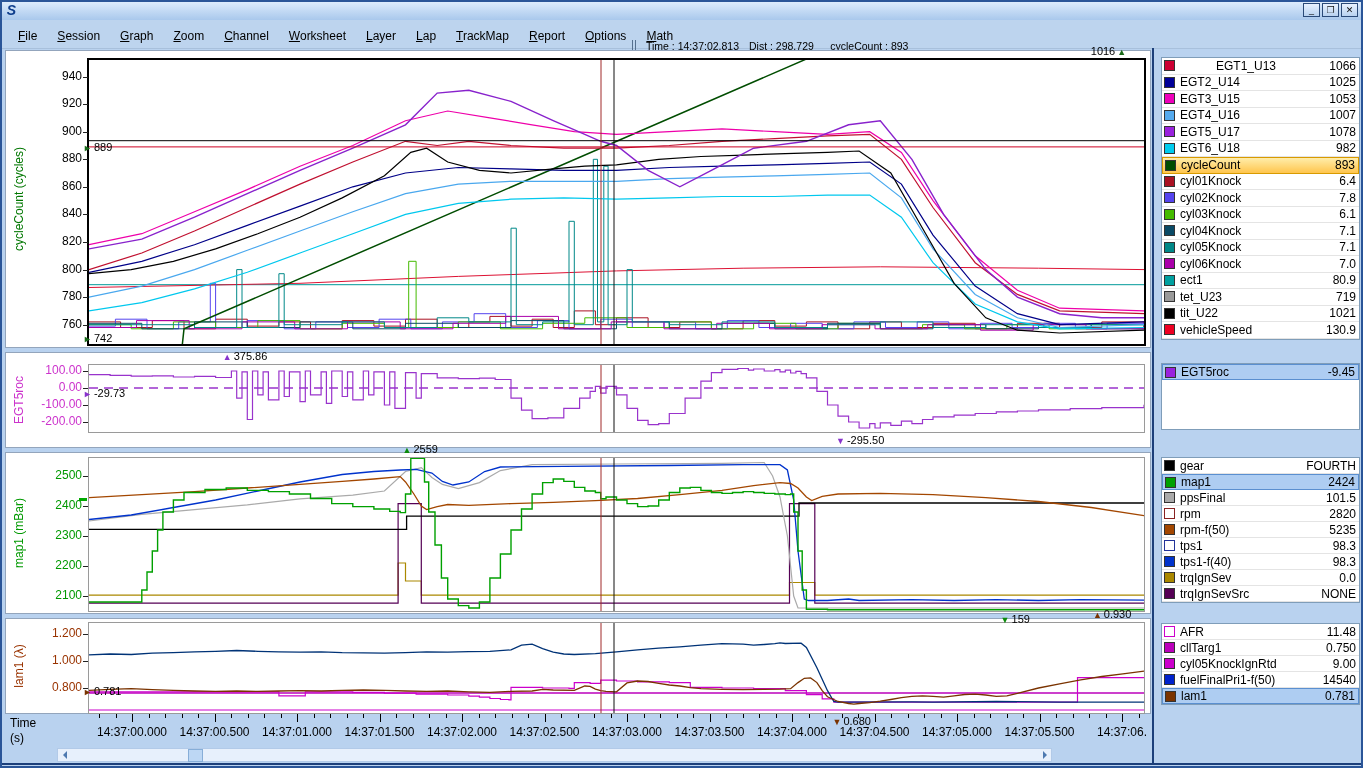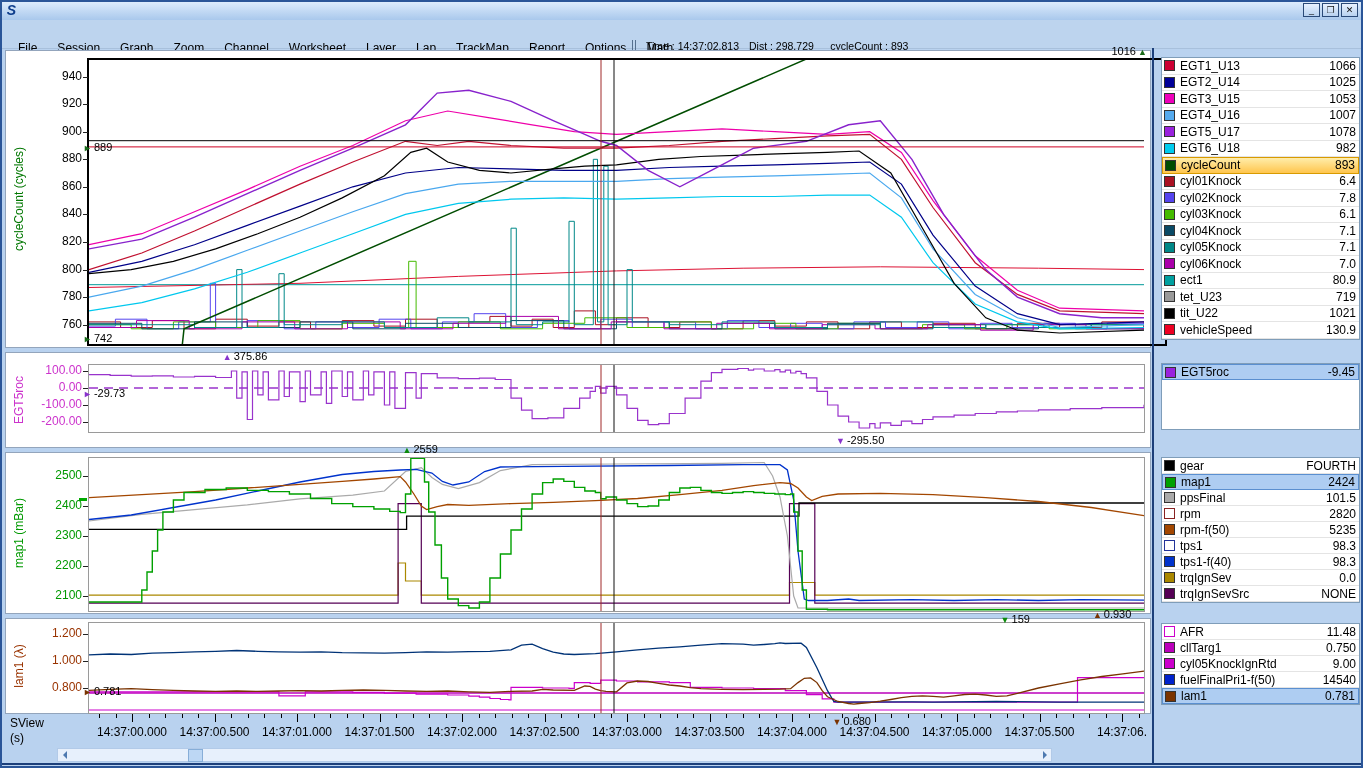--- a/index.html
+++ b/index.html
@@ -9,21 +9,21 @@
   #titlebar{position:absolute;left:0;top:0;width:100%;height:18px;display:flex;align-items:center;
             background:linear-gradient(#dcebfc,#a9c8ec);font-size:12px;color:#0a1a33;}
   #logo{width:15px;height:14px;margin:0 4px 0 2px;font-weight:bold;font-style:italic;color:#0d3d8c;
         font-size:14px;line-height:13px;text-align:center;}
   #title-text{white-space:nowrap;overflow:hidden;}
   #win-controls{position:absolute;right:3px;top:1px;display:flex;gap:2px;}
   .wbtn{width:17px;height:14px;border:1px solid #2a4a78;background:linear-gradient(#e8f2ff,#b8d2f0);
         font-size:9px;line-height:12px;text-align:center;color:#111;box-sizing:border-box;}
   
   #menubar{position:absolute;left:0;top:18px;width:100%;height:28px;background:#bdd4ee;border-bottom:1px solid #a8c0dc;}
-  #menu-items{display:flex;padding:20px 0 0 6px;}
+  #menu-items{display:flex;padding:8px 0 0 6px;}
   .menu-item{font-size:12px;color:#000;padding:1px 10px;white-space:nowrap;}
   .menu-item .u{text-decoration:underline;}
   #infobar{position:absolute;left:630px;top:20px;display:flex;gap:4px;}
   .isep{width:2px;height:23px;border-left:1px solid #55708f;border-right:1px solid #55708f;margin-right:6px;}
   .igroup{font-size:10.5px;line-height:12px;color:#000;white-space:nowrap;margin-right:10px;}
   
   .panel{position:absolute;left:3px;width:1146px;background:#fff;border:1px solid #93a5bc;box-sizing:border-box;overflow:visible;}
   .plot{position:absolute;overflow:visible;}
   .plot svg{position:absolute;left:0;top:0;display:block;}
   #chart-cycle .plot{outline:2px solid #000;}
@@ -104,21 +104,21 @@
           <div class="igroup">
             <div>cycleCount : 893</div>
             <div>Delta : 3</div>
           </div>
         </div>
     </div>
   </div>
 
   <div class="panel" id="chart-cycle" style="top: 48px; height: 298px;">
     <div class="ylabel" style="color: rgb(0, 119, 0);">cycleCount (cycles)</div>
-    <div class="plot" style="left: 83px; top: 9px; width: 1055px; height: 284px; padding-left: 21px;">
+    <div class="plot" style="left: 83px; top: 9px; width: 1055px; height: 284px;">
         <svg width="1055" height="284" viewBox="0 0 1055 284">
           <path d="M0.0,224.7L1055.0,224.7" fill="none" stroke="#009999" stroke-width="1"></path>
           <path d="M0.0,227.5L211.0,223.3L369.3,216.4L527.5,210.9L654.1,208.2L791.3,206.8L949.5,208.2L1055.0,209.6" fill="none" stroke="#dd1133" stroke-width="1"></path>
           <path d="M0.0,261.9L31.6,261.9L31.6,267.5L63.3,267.5L63.3,260.6L95.0,260.6L95.0,268.8L126.6,268.8L126.6,259.2L158.3,259.2L158.3,266.1L189.9,266.1L189.9,261.9L221.5,261.9L221.5,268.8L253.2,268.8L253.2,260.6L284.9,260.6L284.9,266.1L316.5,266.1L316.5,259.2L348.2,259.2L348.2,267.5L379.8,267.5L379.8,261.9L400.9,261.9L400.9,256.4L422.0,256.4L422.0,266.1L443.1,266.1L443.1,259.2L464.2,259.2L464.2,267.5L485.3,267.5L485.3,250.9L506.4,250.9L506.4,264.7L527.5,264.7L527.5,257.8L559.1,257.8L559.1,267.5L590.8,267.5L590.8,261.9L622.4,261.9L622.4,268.8L654.1,268.8L654.1,260.6L685.8,260.6L685.8,266.1L717.4,266.1L717.4,261.9L749.0,261.9L749.0,268.8L780.7,268.8L780.7,261.9L812.4,261.9L812.4,267.5L844.0,267.5L844.0,263.3L886.2,263.3L886.2,268.8L928.4,268.8L928.4,263.3L970.6,263.3L970.6,267.5L1012.8,267.5L1012.8,261.9L1055.0,261.9L1055.0,266.1" fill="none" stroke="#aa1122" stroke-width="1"></path>
           <path d="M0.0,266.1L26.4,266.1L26.4,259.2L58.0,259.2L58.0,268.8L89.7,268.8L89.7,261.9L121.3,261.9L121.3,223.3L126.6,223.3L126.6,267.5L158.3,267.5L158.3,260.6L195.2,260.6L195.2,268.8L226.8,268.8L226.8,261.9L258.5,261.9L258.5,267.5L290.1,267.5L290.1,259.2L321.8,259.2L321.8,268.8L353.4,268.8L353.4,261.9L385.1,261.9L385.1,253.7L416.7,253.7L416.7,267.5L448.4,267.5L448.4,260.6L480.0,260.6L480.0,268.8L511.7,268.8L511.7,259.2L543.3,259.2L543.3,267.5L575.0,267.5L575.0,261.9L606.6,261.9L606.6,268.8L638.3,268.8L638.3,260.6L669.9,260.6L669.9,267.5L701.6,267.5L701.6,263.3L733.2,263.3L733.2,268.8L764.9,268.8L764.9,261.9L796.5,261.9L796.5,267.5L828.2,267.5L828.2,261.9L859.8,261.9L859.8,268.8L891.5,268.8L891.5,263.3L923.1,263.3L923.1,267.5L954.8,267.5L954.8,263.3L986.4,263.3L986.4,268.8L1018.1,268.8L1018.1,263.3L1055.0,263.3L1055.0,267.5" fill="none" stroke="#5544ee" stroke-width="1"></path>
           <path d="M0.0,264.7L42.2,264.7L42.2,268.8L84.4,268.8L84.4,261.9L126.6,261.9L126.6,267.5L168.8,267.5L168.8,260.6L211.0,260.6L211.0,268.8L253.2,268.8L253.2,263.3L295.4,263.3L295.4,267.5L319.7,267.5L319.7,201.3L327.1,201.3L327.1,267.5L369.3,267.5L369.3,261.9L411.4,261.9L411.4,268.8L453.6,268.8L453.6,263.3L495.8,263.3L495.8,257.8L538.0,257.8L538.0,267.5L580.3,267.5L580.3,261.9L622.4,261.9L622.4,268.8L664.6,268.8L664.6,263.3L706.9,263.3L706.9,268.8L749.0,268.8L749.0,263.3L791.3,263.3L791.3,268.8L833.5,268.8L833.5,264.7L875.6,264.7L875.6,268.8L917.9,268.8L917.9,264.7L960.1,264.7L960.1,268.8L1002.3,268.8L1002.3,264.7L1055.0,264.7L1055.0,267.5" fill="none" stroke="#44bb00" stroke-width="1"></path>
           <path d="M0.0,263.3L52.8,263.3L52.8,268.8L105.5,268.8L105.5,261.9L158.3,261.9L158.3,267.5L211.0,267.5L211.0,261.9L263.8,261.9L263.8,268.8L316.5,268.8L316.5,263.3L369.3,263.3L369.3,267.5L422.0,267.5L422.0,260.6L474.8,260.6L474.8,268.8L527.5,268.8L527.5,261.9L580.3,261.9L580.3,268.8L633.0,268.8L633.0,263.3L685.8,263.3L685.8,268.8L738.5,268.8L738.5,263.3L791.3,263.3L791.3,268.8L844.0,268.8L844.0,264.7L896.8,264.7L896.8,268.8L949.5,268.8L949.5,264.7L1002.3,264.7L1002.3,268.8L1055.0,268.8L1055.0,266.1" fill="none" stroke="#0a4a66" stroke-width="1"></path>
           <path d="M0.0,267.5L47.5,267.5L47.5,260.6L100.2,260.6L100.2,268.8L153.0,268.8L153.0,261.9L205.7,261.9L205.7,268.8L258.5,268.8L258.5,261.9L311.2,261.9L311.2,268.8L364.0,268.8L364.0,263.3L416.7,263.3L416.7,256.4L469.5,256.4L469.5,268.8L522.2,268.8L522.2,261.9L575.0,261.9L575.0,268.8L627.7,268.8L627.7,263.3L680.5,263.3L680.5,268.8L733.2,268.8L733.2,264.7L786.0,264.7L786.0,268.8L838.7,268.8L838.7,264.7L891.5,264.7L891.5,270.2L944.2,270.2L944.2,264.7L997.0,264.7L997.0,268.8L1055.0,268.8L1055.0,266.1" fill="none" stroke="#aa00aa" stroke-width="1"></path>
           <path d="M0.0,264.7L105.5,264.7L105.5,267.5L147.7,267.5L147.7,209.6L153.0,209.6L153.0,267.5L189.9,267.5L189.9,213.7L195.2,213.7L195.2,264.7L253.2,264.7L253.2,261.9L295.4,261.9L295.4,267.5L348.2,267.5L348.2,257.8L379.8,257.8L379.8,261.9L422.0,261.9L422.0,168.2L427.3,168.2L427.3,264.7L453.6,264.7L453.6,261.9L480.0,261.9L480.0,161.3L485.3,161.3L485.3,264.7L504.3,264.7L504.3,99.3L508.5,99.3L508.5,261.9L514.8,261.9L514.8,106.2L519.1,106.2L519.1,264.7L538.0,264.7L538.0,209.6L543.3,209.6L543.3,261.9L580.3,261.9L580.3,264.7L633.0,264.7L633.0,261.9L685.8,261.9L685.8,267.5L738.5,267.5L738.5,264.7L791.3,264.7L791.3,261.9L844.0,261.9L844.0,267.5L896.8,267.5L896.8,264.7L949.5,264.7L949.5,267.5L1002.3,267.5L1002.3,264.7L1055.0,264.7L1055.0,264.7" fill="none" stroke="#008888" stroke-width="1"></path>
           <path d="M5.3,289.5L92.8,289.5L95.0,268.8L759.6,-19.3" fill="none" stroke="#004d00" stroke-width="1.5"></path>
@@ -228,21 +228,21 @@
       </div>
   <div class="ytick" style="color: rgb(153, 51, 0); top: 7.00195px;">1.200</div>
       <div class="ytickmark" style="top: 15.0019px; left: 77px;"></div>
       <div class="ytick" style="color: rgb(153, 51, 0); top: 34.0006px;">1.000</div>
       <div class="ytickmark" style="top: 42.0006px; left: 77px;"></div>
       <div class="ytick" style="color: rgb(153, 51, 0); top: 60.9993px;">0.800</div>
       <div class="ytickmark" style="top: 68.9993px; left: 77px;"></div>
     </div>
 
   <div id="time-unit-label">
-    <div>SView</div>
+    <div>Time</div>
     <div>(s)</div>
   </div>
   <div id="time-axis">
       <div class="ttick" style="left: 12px;"></div>
       <div class="ttick" style="left: 28.5px;"></div>
       <div class="ttick major" style="left: 45px;"></div>
       <div class="ttick" style="left: 61.5px;"></div>
       <div class="ttick" style="left: 78px;"></div>
       <div class="ttick" style="left: 94.5px;"></div>
       <div class="ttick" style="left: 111px;"></div>
@@ -319,21 +319,21 @@
     </div>
 
   <div id="hscroll">
     <div class="sarrow" id="sarrow-left" style="left:1px;"></div>
     <div id="sthumb"></div>
     <div class="sarrow" id="sarrow-right" style="right:1px;"></div>
   </div>
 
   <div id="sidebar">
       <div class="sbox" style="top: 55px; height: 283px;">
-        <div class="srow" style="height: 16.5px;">
+        <div class="srow" style="height: 16.5px; gap: 36px;">
           <span class="swatch" style="background: rgb(204, 0, 51);"></span>
           <span class="sname">EGT1_U13</span>
           <span class="sval">1066</span>
         </div>
         <div class="srow" style="height: 16.5px;">
           <span class="swatch" style="background: rgb(0, 0, 153);"></span>
           <span class="sname">EGT2_U14</span>
           <span class="sval">1025</span>
         </div>
         <div class="srow" style="height: 16.5px;">

